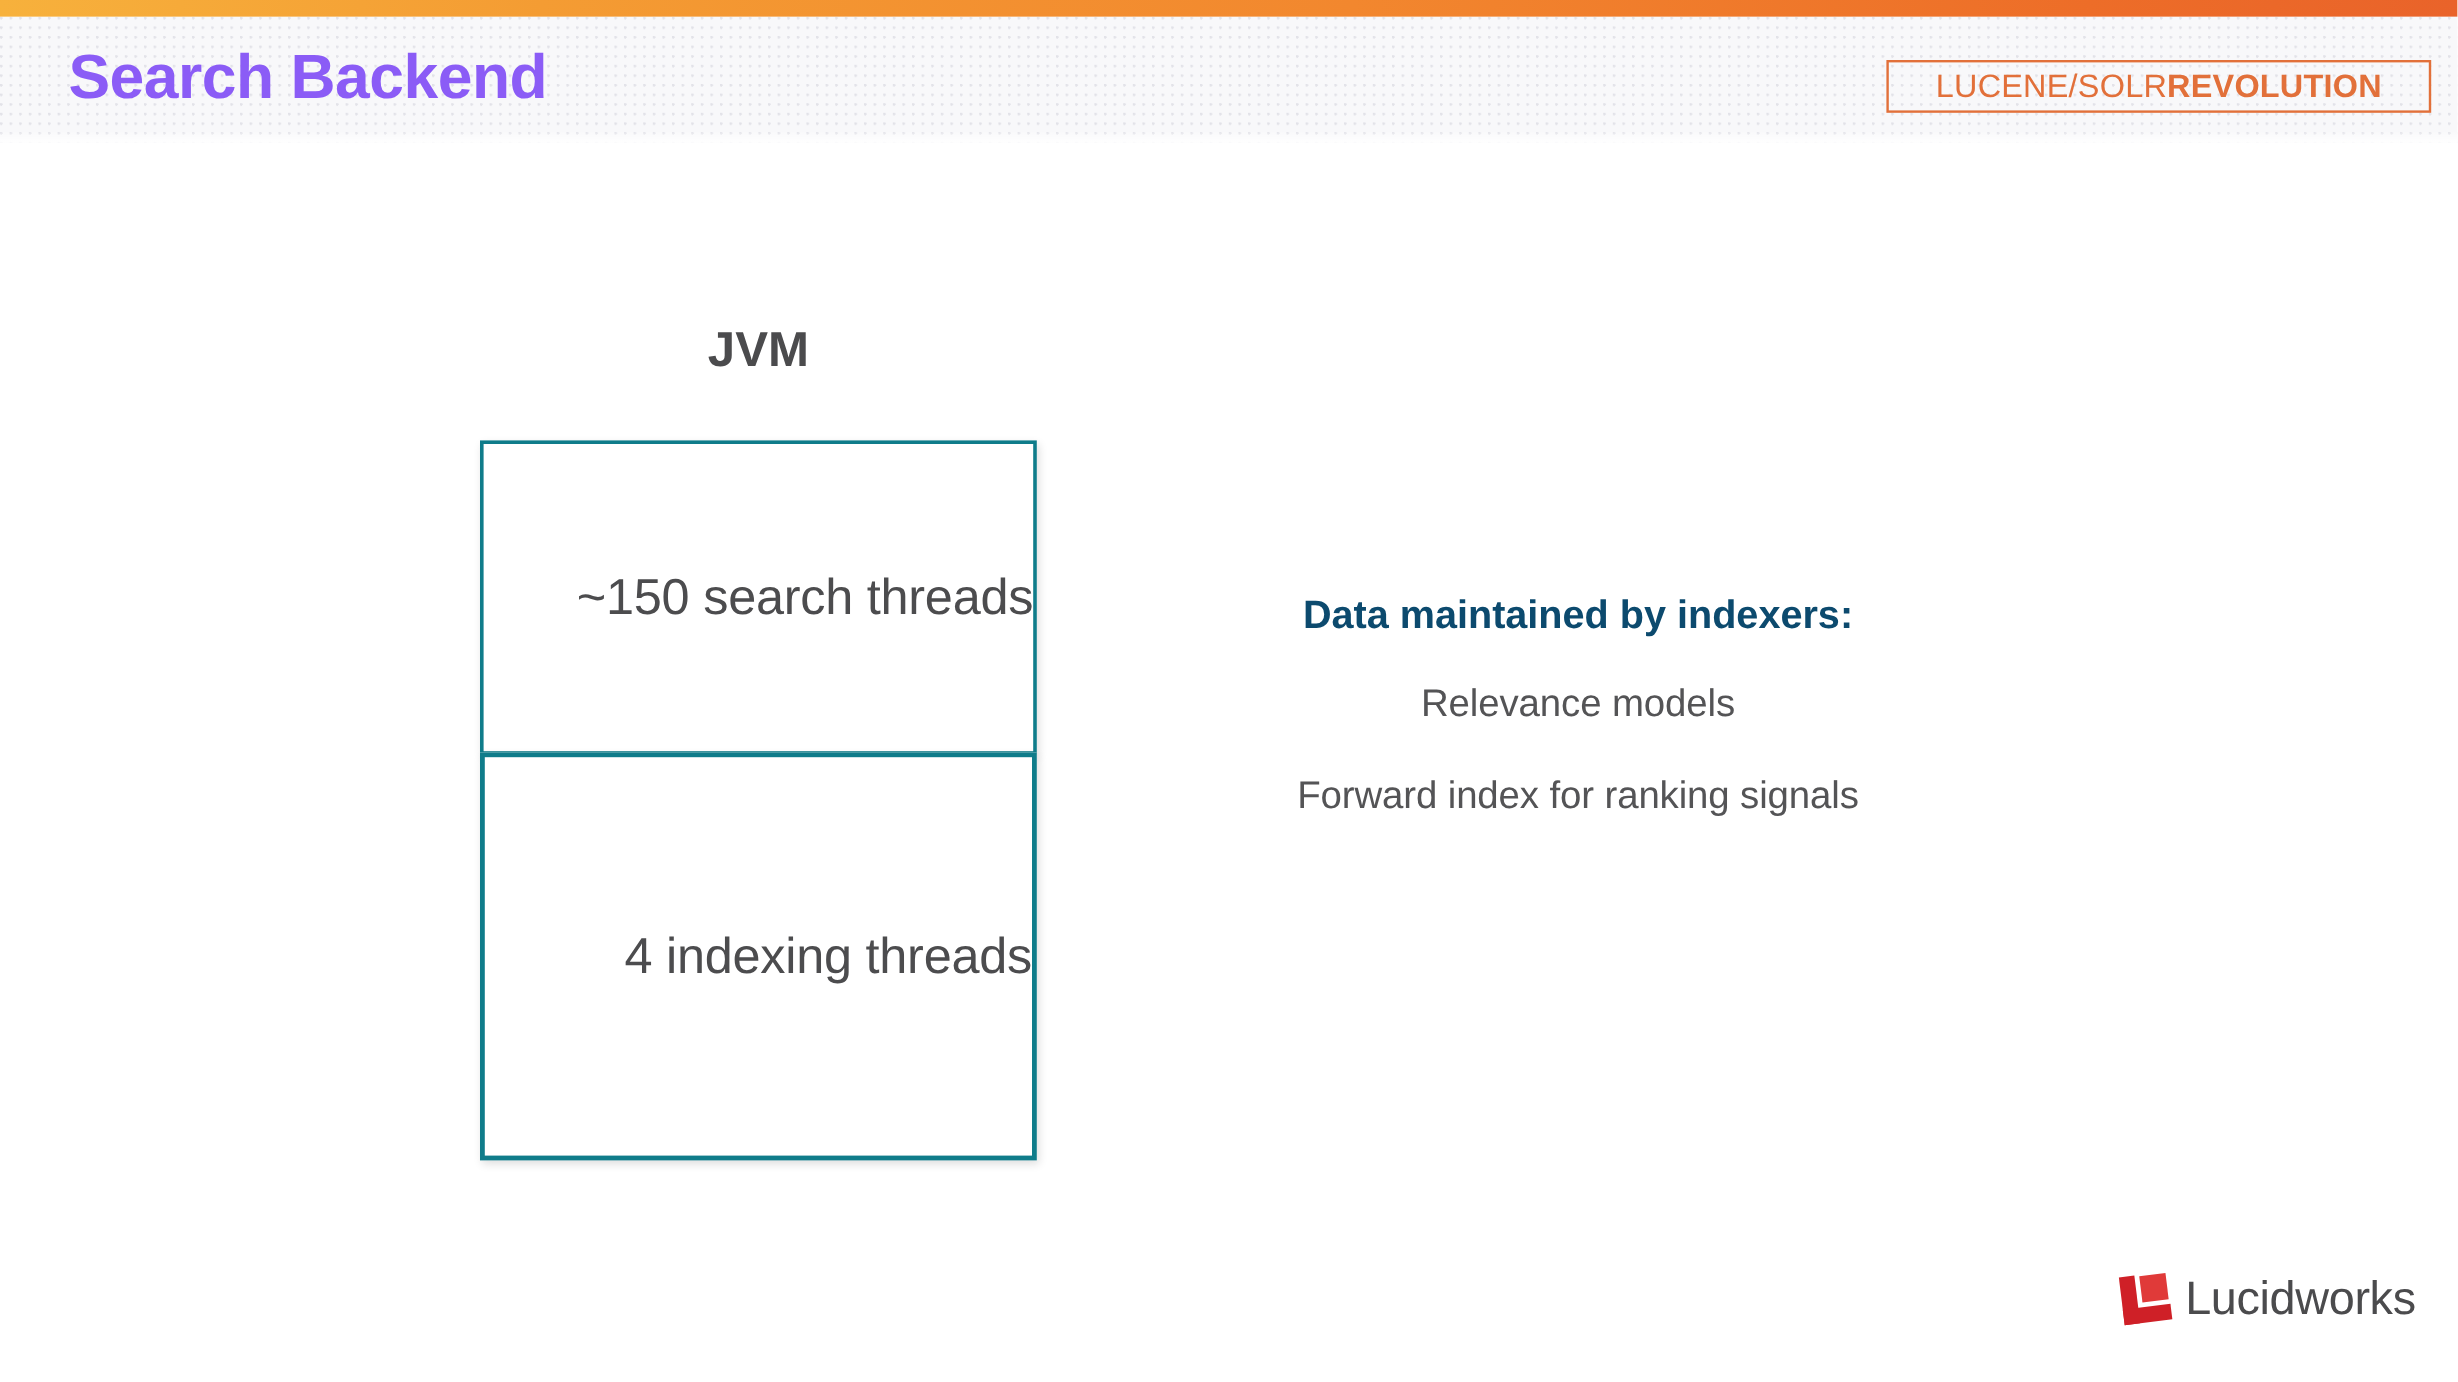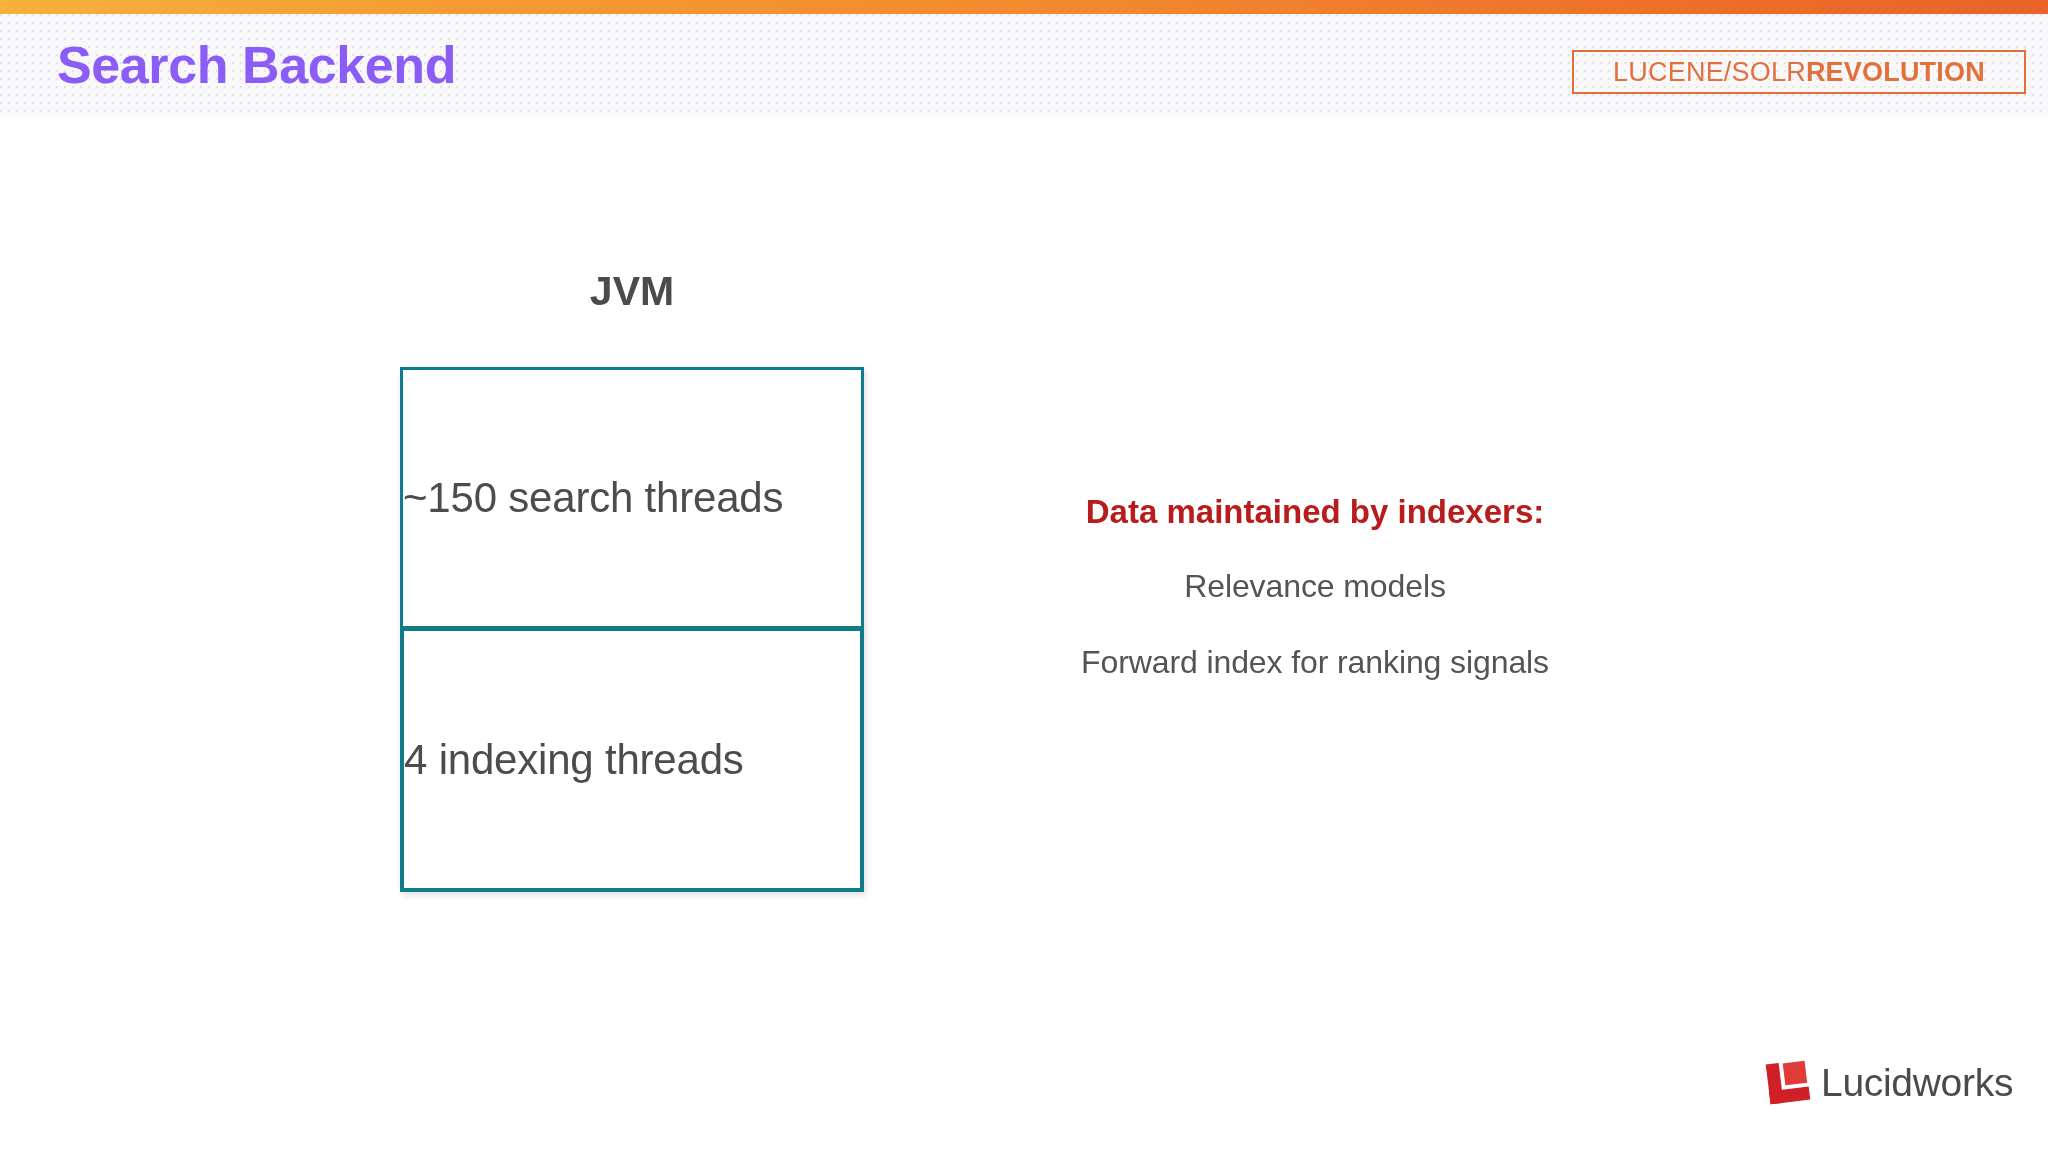--- a/index.html
+++ b/index.html
@@ -97,54 +97,54 @@
     line-height: 1;
   }
 
   .jvm-box {
     position: absolute;
     left: 400px;
     box-sizing: border-box;
     background: #ffffff;
     display: flex;
     align-items: center;
-    justify-content: flex-start;
+    justify-content: flex-end;
     box-shadow: 2px 3px 7px rgba(0,0,0,0.13);
   }
   .jvm-box .box-text {
     font-size: 42px;
     color: #4c4c4e;
     letter-spacing: -0.2px;
     line-height: 1;
   }
   .jvm-box-search {
     top: 367px;
     width: 464px;
     height: 262px;
     border: 3px solid #0f7c8a;
   }
   .jvm-box-index {
     top: 627px;
     width: 464px;
-    height: 265px;
+    height: 340px;
     border: 4px solid #0f7c8a;
   }
 
   
   .notes {
     position: absolute;
     left: 1020px;
     top: 495px;
     width: 590px;
     text-align: center;
   }
   .notes-heading {
     font-size: 33px;
     font-weight: bold;
-    color: #b91c1c;
+    color: #0c4a6e;
     line-height: 1;
     margin-bottom: 42px;
   }
   .notes-line {
     font-size: 32px;
     color: #545456;
     line-height: 1;
     margin-bottom: 44px;
     letter-spacing: -0.1px;
   }

